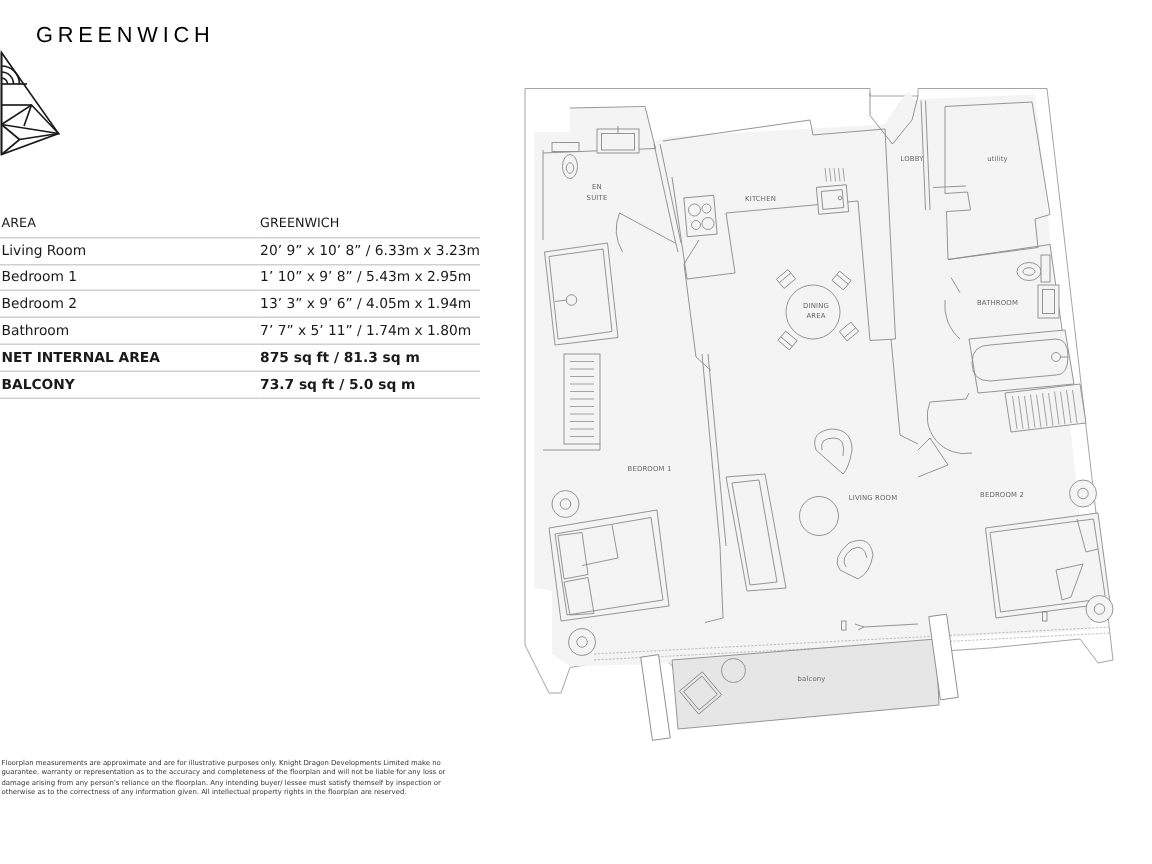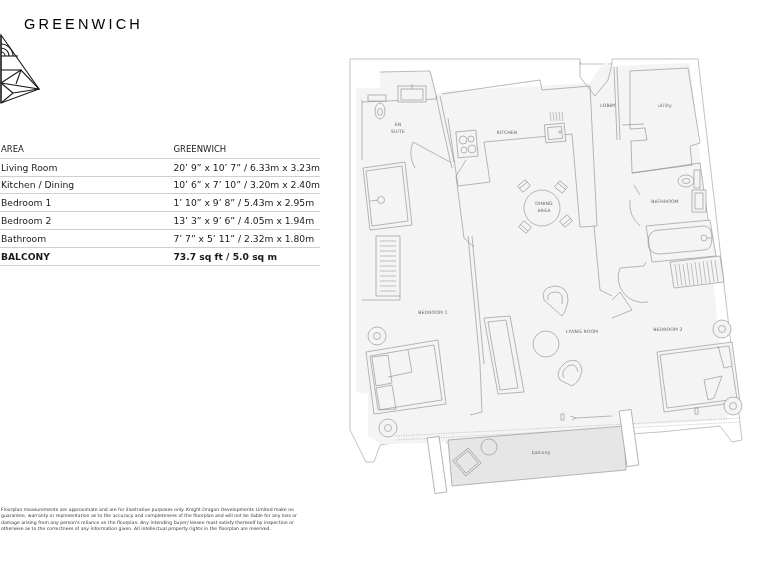--- a/index.html
+++ b/index.html
@@ -43,37 +43,37 @@
 </div>
 
 <table class="spec">
   <tbody>
       <tr class="hdr">
     <td class="c1">AREA</td>
     <td class="c2">GREENWICH</td>
   </tr>
   <tr>
     <td class="c1">Living Room</td>
-    <td class="c2">20’ 9” x 10’ 7” / 6.33m x 3.23m</td>
-  </tr>
-  <tr>
-    <td class="c1">Kitchen / Dining</td>
-    <td class="c2">10’ 6” x 7’ 10” / 3.20m x 2.40m</td>
+    <td class="c2">20’ 9” x 10’ 8” / 6.33m x 3.23m</td>
   </tr>
   <tr>
     <td class="c1">Bedroom 1</td>
     <td class="c2">1’ 10” x 9’ 8” / 5.43m x 2.95m</td>
   </tr>
   <tr>
     <td class="c1">Bedroom 2</td>
     <td class="c2">13’ 3” x 9’ 6” / 4.05m x 1.94m</td>
   </tr>
   <tr>
     <td class="c1">Bathroom</td>
-    <td class="c2">7’ 7” x 5’ 11” / 2.32m x 1.80m</td>
+    <td class="c2">7’ 7” x 5’ 11” / 1.74m x 1.80m</td>
+  </tr>
+  <tr class="bold">
+    <td class="c1">NET INTERNAL AREA</td>
+    <td class="c2">875 sq ft / 81.3 sq m</td>
   </tr>
   <tr class="bold">
     <td class="c1">BALCONY</td>
     <td class="c2">73.7 sq ft / 5.0 sq m</td>
   </tr>
 </tbody>
   </table>
 
 <div class="disclaimer">Floorplan measurements are approximate and are for illustrative purposes only. Knight Dragon Developments Limited make no guarantee, warranty or representation as to the accuracy and completeness of the floorplan and will not be liable for any loss or damage arising from any person's reliance on the floorplan. Any intending buyer/ lessee must satisfy themself by inspection or otherwise as to the correctness of any information given. All intellectual property rights in the floorplan are reserved.</div>
 

